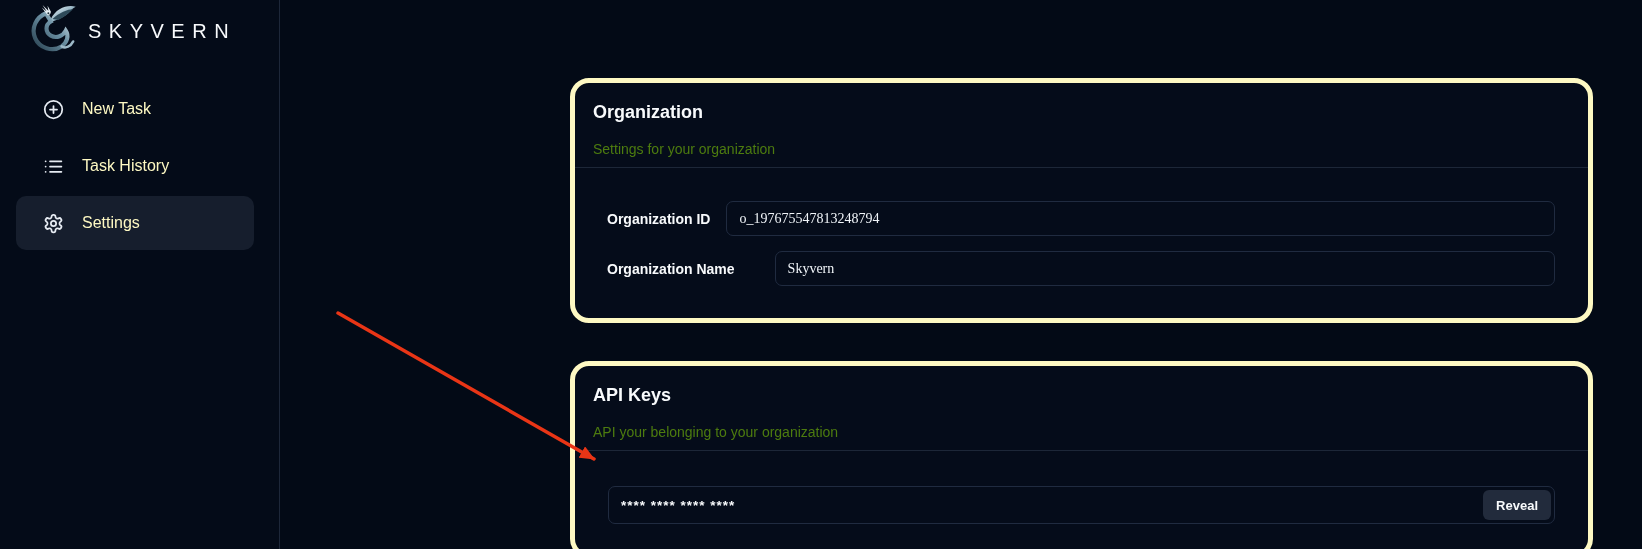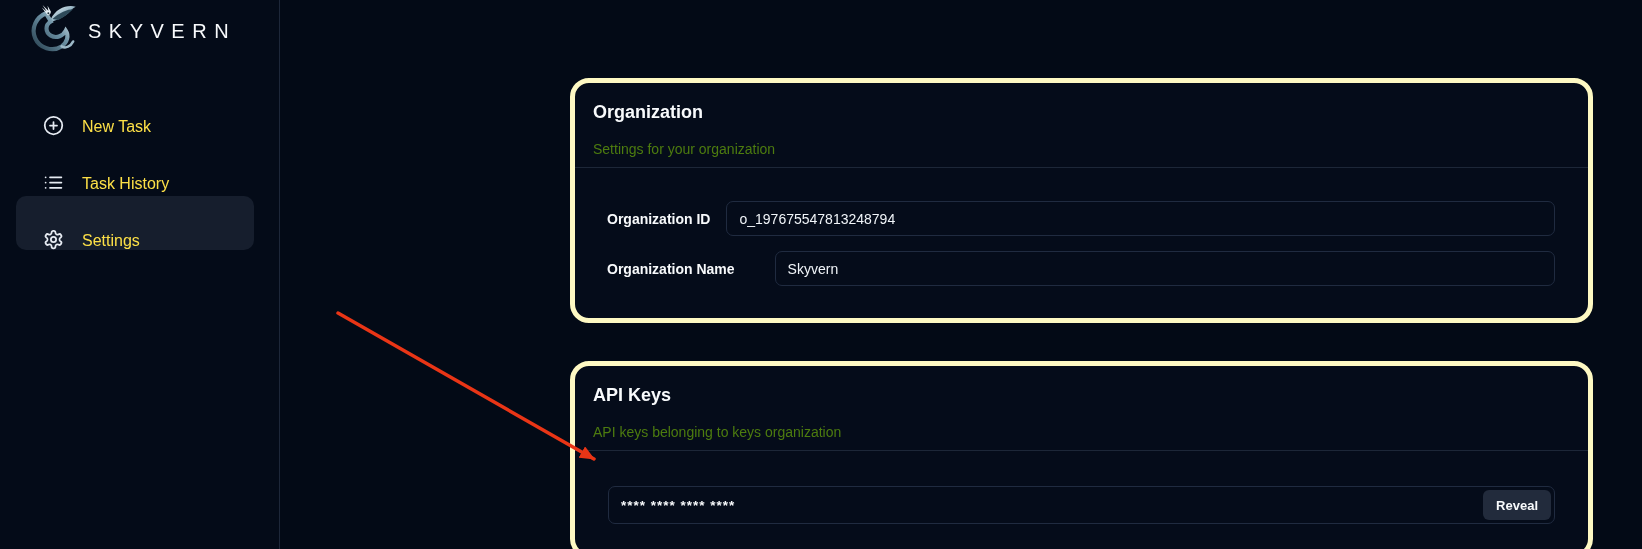--- a/index.html
+++ b/index.html
@@ -22,25 +22,25 @@
     padding:2px 0 0 26px;
   }
   .brand-logo { width:53px; height:54px; flex:0 0 auto; }
   .brand-name {
     font-size:20px; font-weight:500; letter-spacing:7.5px;
     color:#f8fafc; margin-left:9px; white-space:nowrap;
   }
   .nav { position:absolute; top:82px; left:0; right:0; }
   .nav-item {
     height:54px; margin:0 25px 3px 16px;
-    display:flex; align-items:flex-end;
+    display:flex; align-items:center;
     padding-left:27px;
     border-radius:10px;
     cursor:pointer;
-    color:#fde047;
+    color:#fef9c3;
   }
   .nav-item.active { background:#161e2d; }
   .nav-icon { width:21px; height:21px; display:flex; align-items:center; justify-content:center; }
   .nav-icon svg { width:21px; height:21px; stroke:#e6ebf2; stroke-width:2; fill:none; stroke-linecap:round; stroke-linejoin:round; }
   .nav-label { margin-left:18px; font-size:16px; }
 
   
   .main { position:absolute; left:570px; top:78px; width:1023px; }
   .card {
     width:100%;
@@ -57,21 +57,21 @@
   .field-row { display:flex; align-items:center; }
   .field-row + .field-row { margin-top:15px;gap:24px; }
   .field-label { font-size:14px; font-weight:700; color:#f8fafc; margin-right:16px; white-space:nowrap; }
   .text-input {
     flex:1; height:35px;
     background:transparent;
     border:1px solid #202b40;
     border-radius:7px;
     color:#f1f5f9;
     font-size:14px;
-    font-family:Liberation Sans, sans-serif;
+    font-family:Liberation Serif, serif;
     padding:0 12px;
     outline:none;
   }
 
   .api-card { margin-top:38px; }
   .api-content { padding:35px 33px 29px 33px; }
   .key-field {
     height:38px;
     border:1px solid #202b40;
     border-radius:7px;
@@ -183,21 +183,21 @@
       <div class="field-row">
         <span class="field-label">Organization Name</span>
         <input class="text-input" type="text" value="Skyvern" style="">
       </div>
     </div>
   </section>
 
   <section class="card api-card">
     <div class="card-header">
       <div class="card-title">API Keys</div>
-      <div class="card-subtitle">API keys belonging to keys organization</div>
+      <div class="card-subtitle">API your belonging to your organization</div>
     </div>
     <div class="card-divider"></div>
     <div class="api-content">
       <div class="key-field">
         <span class="masked-key">**** **** **** ****</span>
         <button class="reveal-btn">Reveal</button>
       </div>
     </div>
   </section>
 </main>

